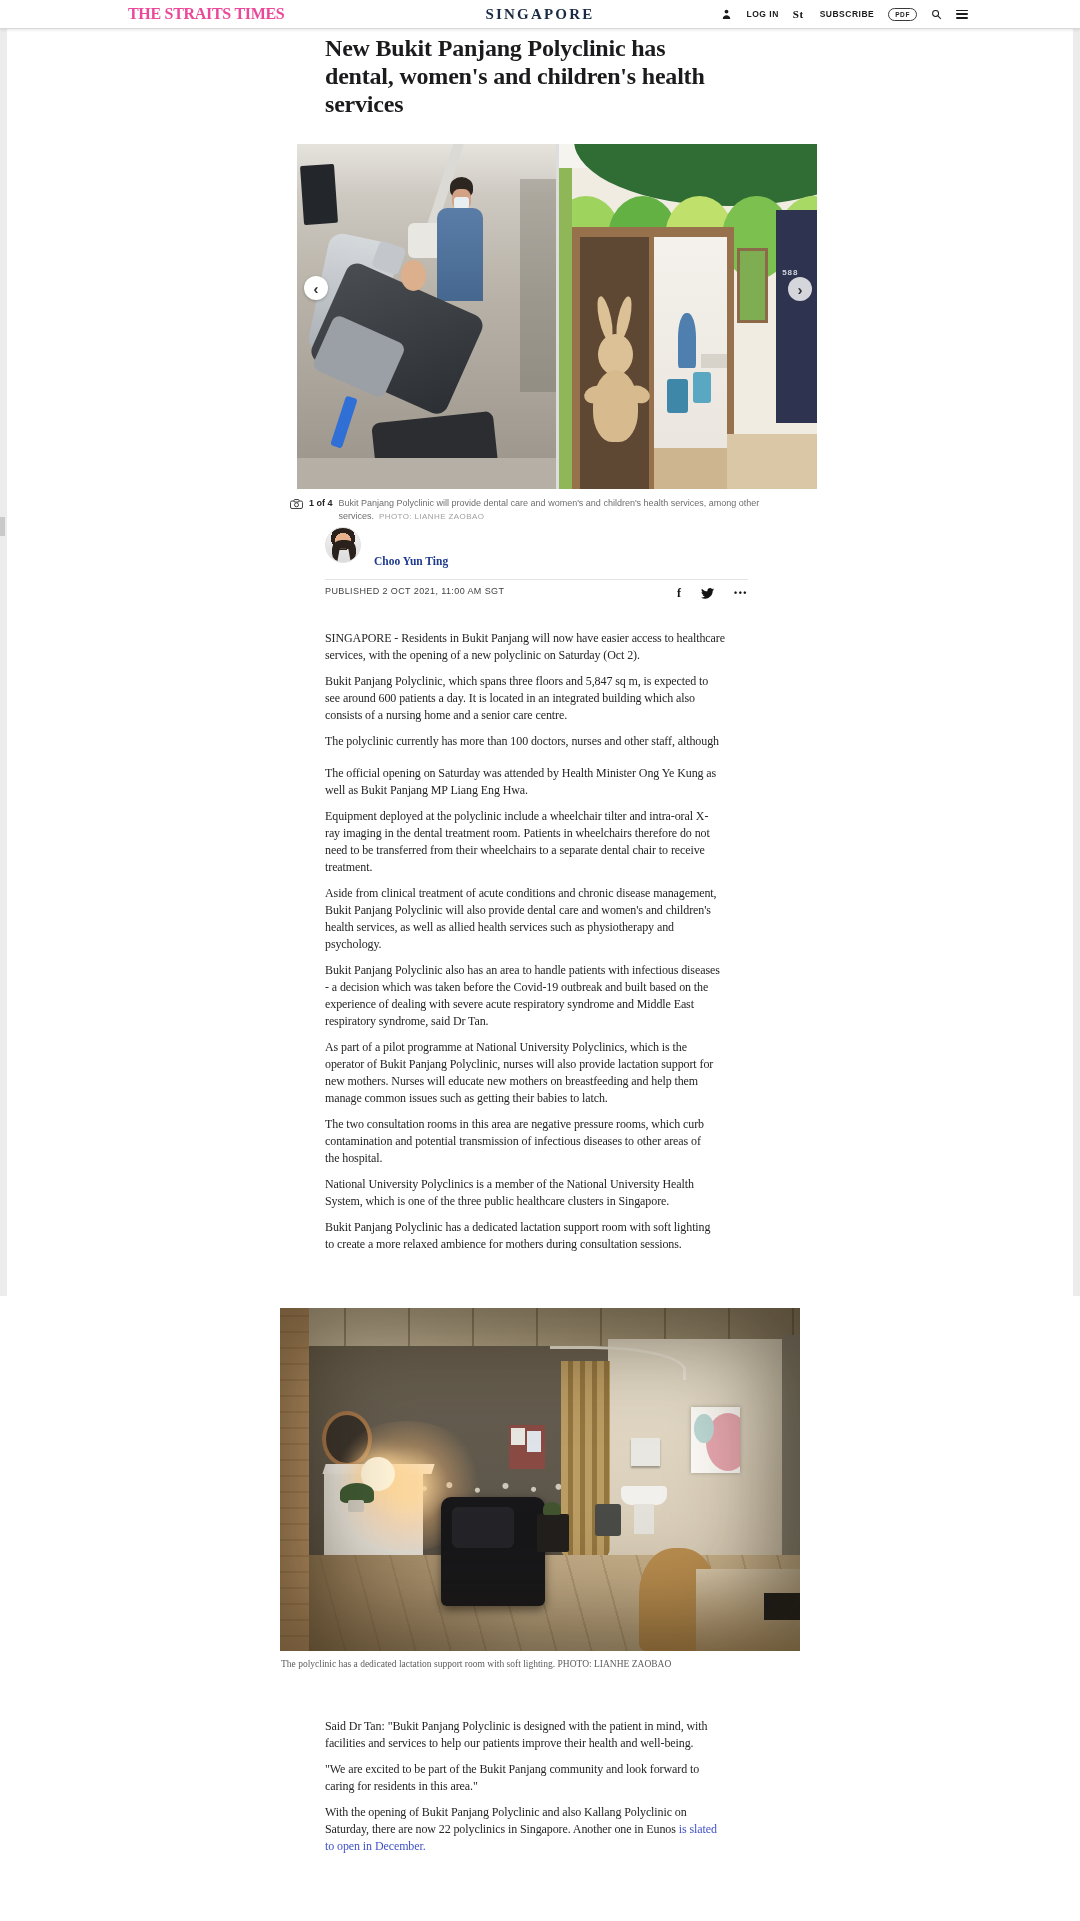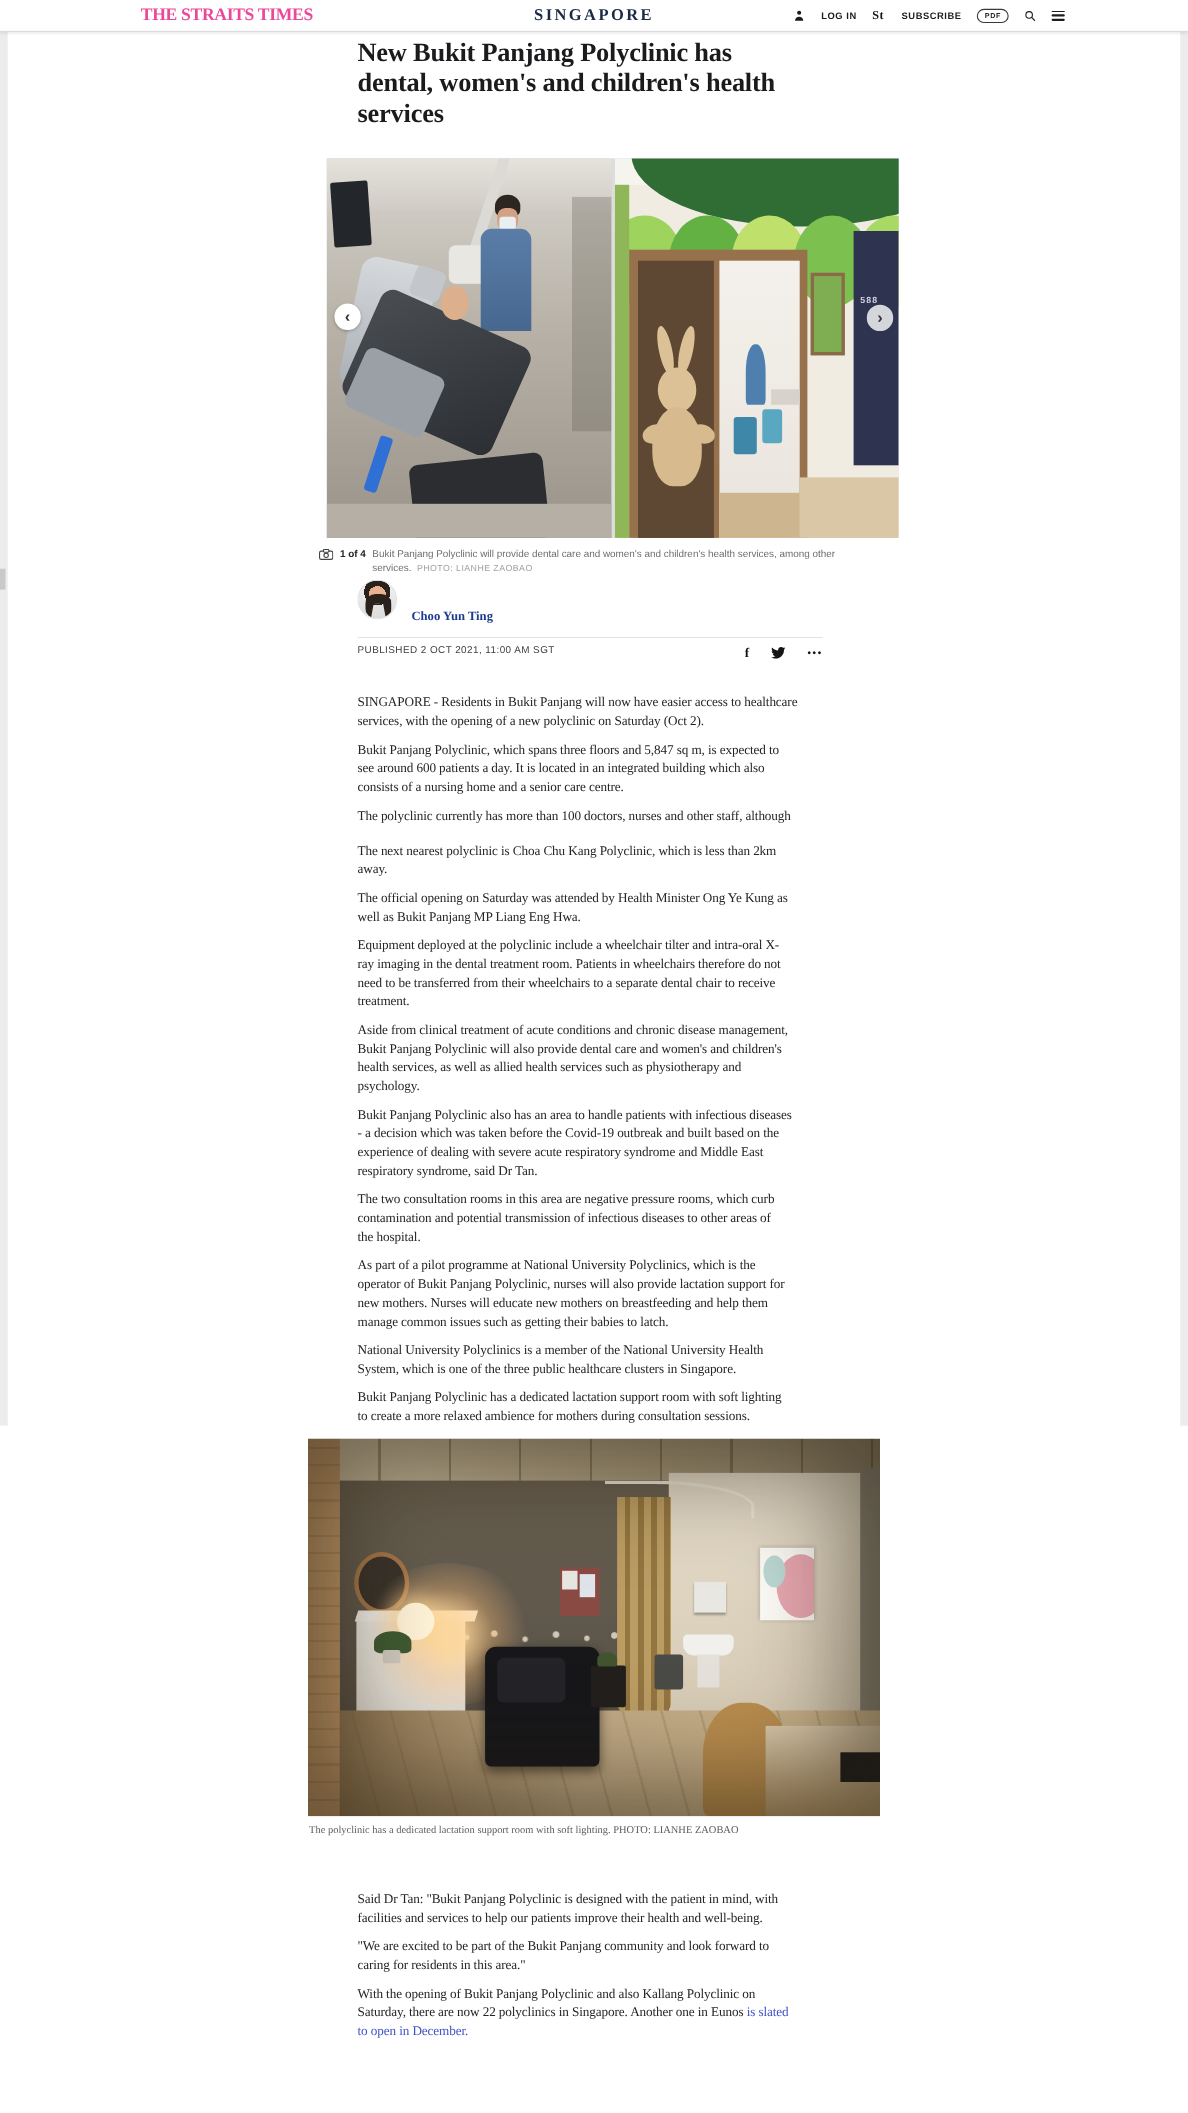--- a/index.html
+++ b/index.html
@@ -320,43 +320,41 @@
     </span>
   </div>
 
   <div class="body-col">
     <p class="para">SINGAPORE - Residents in Bukit Panjang will now have easier access to healthcare
 services, with the opening of a new polyclinic on Saturday (Oct 2).</p>
     <p class="para">Bukit Panjang Polyclinic, which spans three floors and 5,847 sq m, is expected to
 see around 600 patients a day. It is located in an integrated building which also
 consists of a nursing home and a senior care centre.</p>
     <p class="para gap">The polyclinic currently has more than 100 doctors, nurses and other staff, although</p>
-    <p class="para">The next nearest polyclinic is Choa Chu Kang Polyclinic, which is less than 2km
-away.</p>
     <p class="para">The official opening on Saturday was attended by Health Minister Ong Ye Kung as
 well as Bukit Panjang MP Liang Eng Hwa.</p>
     <p class="para">Equipment deployed at the polyclinic include a wheelchair tilter and intra-oral X-
 ray imaging in the dental treatment room. Patients in wheelchairs therefore do not
 need to be transferred from their wheelchairs to a separate dental chair to receive
 treatment.</p>
     <p class="para">Aside from clinical treatment of acute conditions and chronic disease management,
 Bukit Panjang Polyclinic will also provide dental care and women's and children's
 health services, as well as allied health services such as physiotherapy and
 psychology.</p>
     <p class="para">Bukit Panjang Polyclinic also has an area to handle patients with infectious diseases
 - a decision which was taken before the Covid-19 outbreak and built based on the
 experience of dealing with severe acute respiratory syndrome and Middle East
 respiratory syndrome, said Dr Tan.</p>
-    <p class="para">The two consultation rooms in this area are negative pressure rooms, which curb
-contamination and potential transmission of infectious diseases to other areas of
-the hospital.</p>
     <p class="para">As part of a pilot programme at National University Polyclinics, which is the
 operator of Bukit Panjang Polyclinic, nurses will also provide lactation support for
 new mothers. Nurses will educate new mothers on breastfeeding and help them
 manage common issues such as getting their babies to latch.</p>
+    <p class="para">The two consultation rooms in this area are negative pressure rooms, which curb
+contamination and potential transmission of infectious diseases to other areas of
+the hospital.</p>
     <p class="para">National University Polyclinics is a member of the National University Health
 System, which is one of the three public healthcare clusters in Singapore.</p>
     <p class="para">Bukit Panjang Polyclinic has a dedicated lactation support room with soft lighting
 to create a more relaxed ambience for mothers during consultation sessions.</p>
   </div>
 
   <div class="figure2">
     <div class="pl pl-base"></div>
     <div class="pl pl-ceil"></div>
     <div class="pl pl-wallR"></div>

